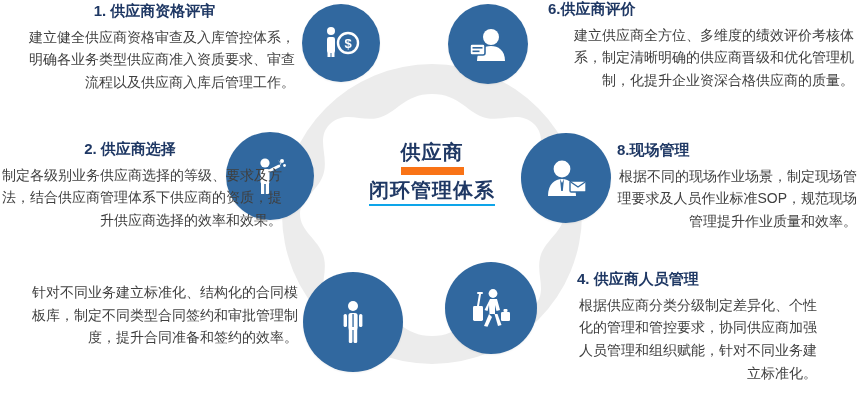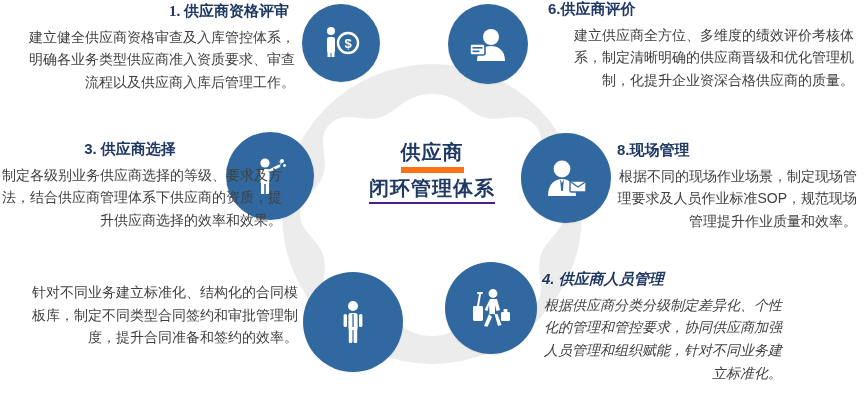--- a/index.html
+++ b/index.html
@@ -24,22 +24,22 @@
   .center-title{
     position:absolute;
     left:347px; top:140px;
     width:170px;
     text-align:center;
     color:#1F3864;
     font-weight:bold;
     line-height:1.28;
     letter-spacing:1px;
   }
-  .center-title .l1{font-size:20px;display:inline-block;border-bottom:6px solid #f97316;padding-bottom:1px;}
-  .center-title .l2{font-size:20px;display:inline-block;border-bottom:2px solid #4c1d95;padding-bottom:1px;margin-top:3px;}
+  .center-title .l1{font-size:20px;display:inline-block;border-bottom:8px solid #f97316;padding-bottom:1px;}
+  .center-title .l2{font-size:20px;display:inline-block;border-bottom:2px solid #0ea5e9;padding-bottom:1px;margin-top:3px;}
 
   
   .node{
     position:absolute;
     border-radius:50%;
     background:#31689F;
     display:flex;align-items:center;justify-content:center;
     box-shadow:0 1px 2px rgba(0,0,0,0.06);
   }
   .node svg{display:block;}
@@ -69,29 +69,29 @@
   }
 
   
   .left .hd{text-align:center;}
   .left .bd{text-align:right;}
   
   .right .hd{text-align:left;}
   .right .bd{text-align:right;}
 
   .b1{left:20px;top:2px;width:275px;}
-  .b1 .hd{text-align:right;padding-right:6px;font-family:Liberation Serif, serif;}
+  .b1 .hd{text-align:center;padding-right:6px;}
   .b2{left:0px;top:140px;width:282px;}
   .b2 .hd{text-align:center;padding-right:22px;}
   .b3{left:28px;top:281px;width:270px;}
   .b3 .hd{text-align:center;padding-right:20px;}
 
   .b6{left:548px;top:0;width:306px;}
   .b5{left:617px;top:141px;width:240px;}
-  .b4{left:542px;top:270px;width:240px;font-style:italic;}
+  .b4{left:577px;top:270px;width:240px;}
 </style>
 </head>
 <body>
 
 <div id="stage">
 
   <svg class="cog" viewBox="0 0 320 320" width="320" height="320" aria-hidden="true">
     <defs>
       <mask id="holeMask">
         <rect x="0" y="0" width="320" height="320" fill="#fff"></rect>
@@ -193,21 +193,21 @@
       <rect x="33.5" y="21" width="4" height="3" rx="1" fill="#fff"></rect>
     </svg>
   </div>
 
   <div class="blk left b1">
     <div class="hd">1. 供应商资格评审</div>
     <div class="bd">建立健全供应商资格审查及入库管控体系，明确各业务类型供应商准入资质要求、审查流程以及供应商入库后管理工作。</div>
   </div>
 
   <div class="blk left b2">
-    <div class="hd">3. 供应商选择</div>
+    <div class="hd">2. 供应商选择</div>
     <div class="bd">制定各级别业务供应商选择的等级、要求及方法，结合供应商管理体系下供应商的资质，提升供应商选择的效率和效果。</div>
   </div>
 
   <div class="blk left b3">
     <div class="bd">针对不同业务建立标准化、结构化的合同模板库，制定不同类型合同签约和审批管理制度，提升合同准备和签约的效率。</div>
   </div>
 
   <div class="blk right b6">
     <div class="hd">6.供应商评价</div>
     <div class="bd">建立供应商全方位、多维度的绩效评价考核体系，制定清晰明确的供应商晋级和优化管理机制，化提升企业资深合格供应商的质量。</div>

